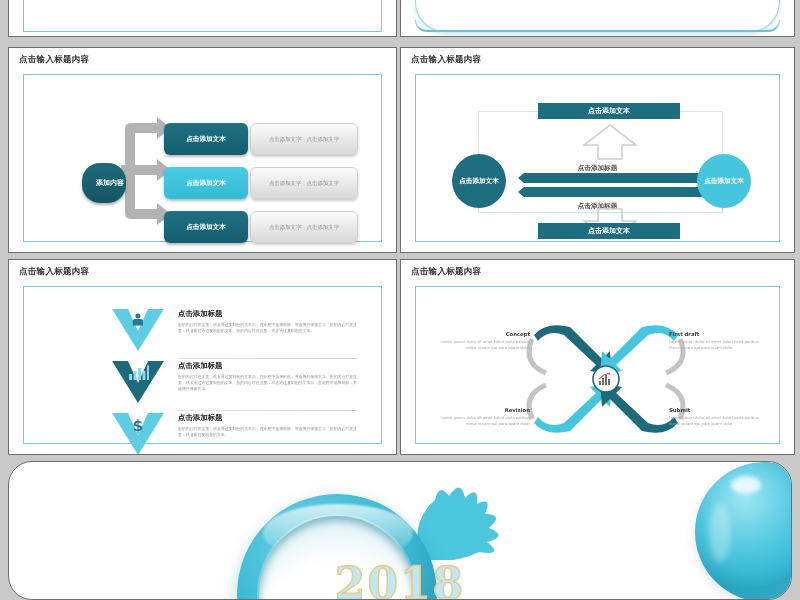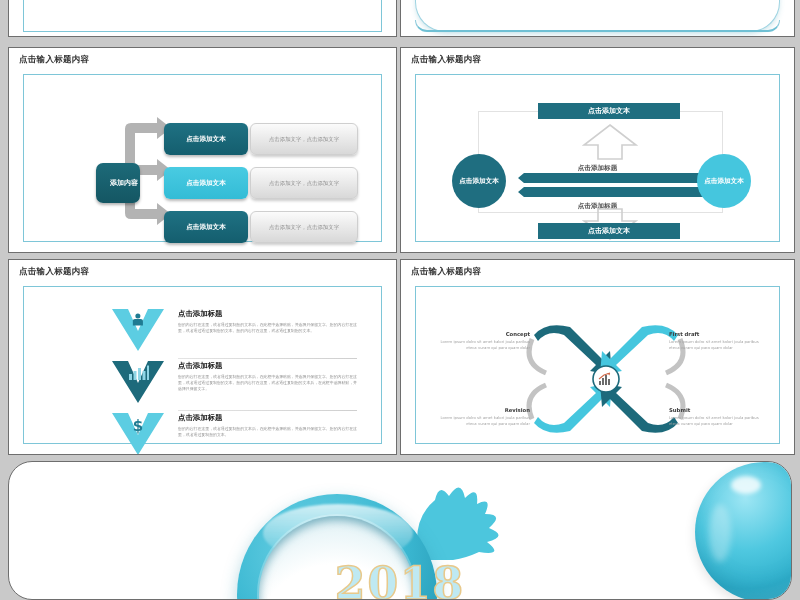--- a/index.html
+++ b/index.html
@@ -60,23 +60,23 @@
 
   
   #row1 { top: 47px; height: 206px; }
   #slide-mid-left  { width: 389px; height: 206px; }
   #slide-mid-right { width: 395px; height: 206px; margin-left: 3px; }
   .frame-std { left: 14px; top: 26px; right: 14px; bottom: 10px; }
 
   
   .proc { position: absolute; left: 0; top: 0; right: 0; bottom: 0; }
   .proc-hub {
-    position: absolute; left: 72px; top: 88px; width: 44px; height: 40px;
+    position: absolute; left: 58px; top: 88px; width: 44px; height: 40px;
     background: linear-gradient(180deg,#1d6a79,#145663);
-    border-radius: 7px; color: #fff; font-size: 7px; font-weight: bold;
+    border-radius: 18px; color: #fff; font-size: 7px; font-weight: bold;
     display: flex; align-items: center; justify-content: center;
     box-shadow: 0 2px 3px rgba(0,0,0,.3);
     padding-left: 12px;
   }
   .proc-row { position: absolute; left: 140px; height: 32px; display: flex; }
   .proc-row.r1 { top: 48px; }
   .proc-row.r2 { top: 92px; }
   .proc-row.r3 { top: 136px; }
   .proc-label {
     width: 84px; border-radius: 6px; color: #fff; font-size: 6.6px; font-weight: bold;

